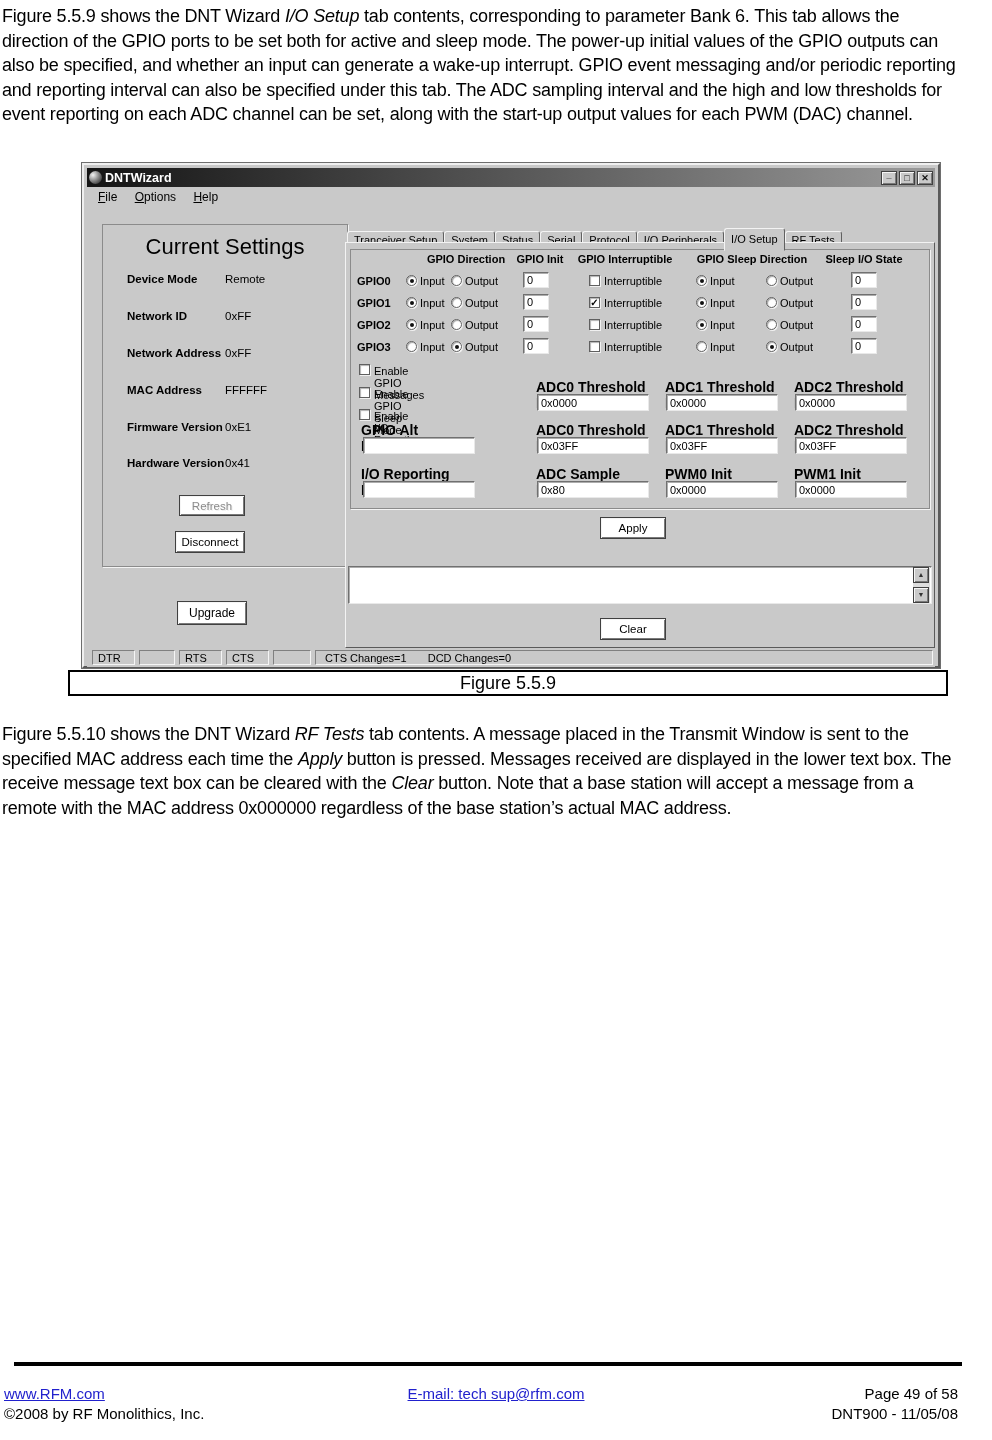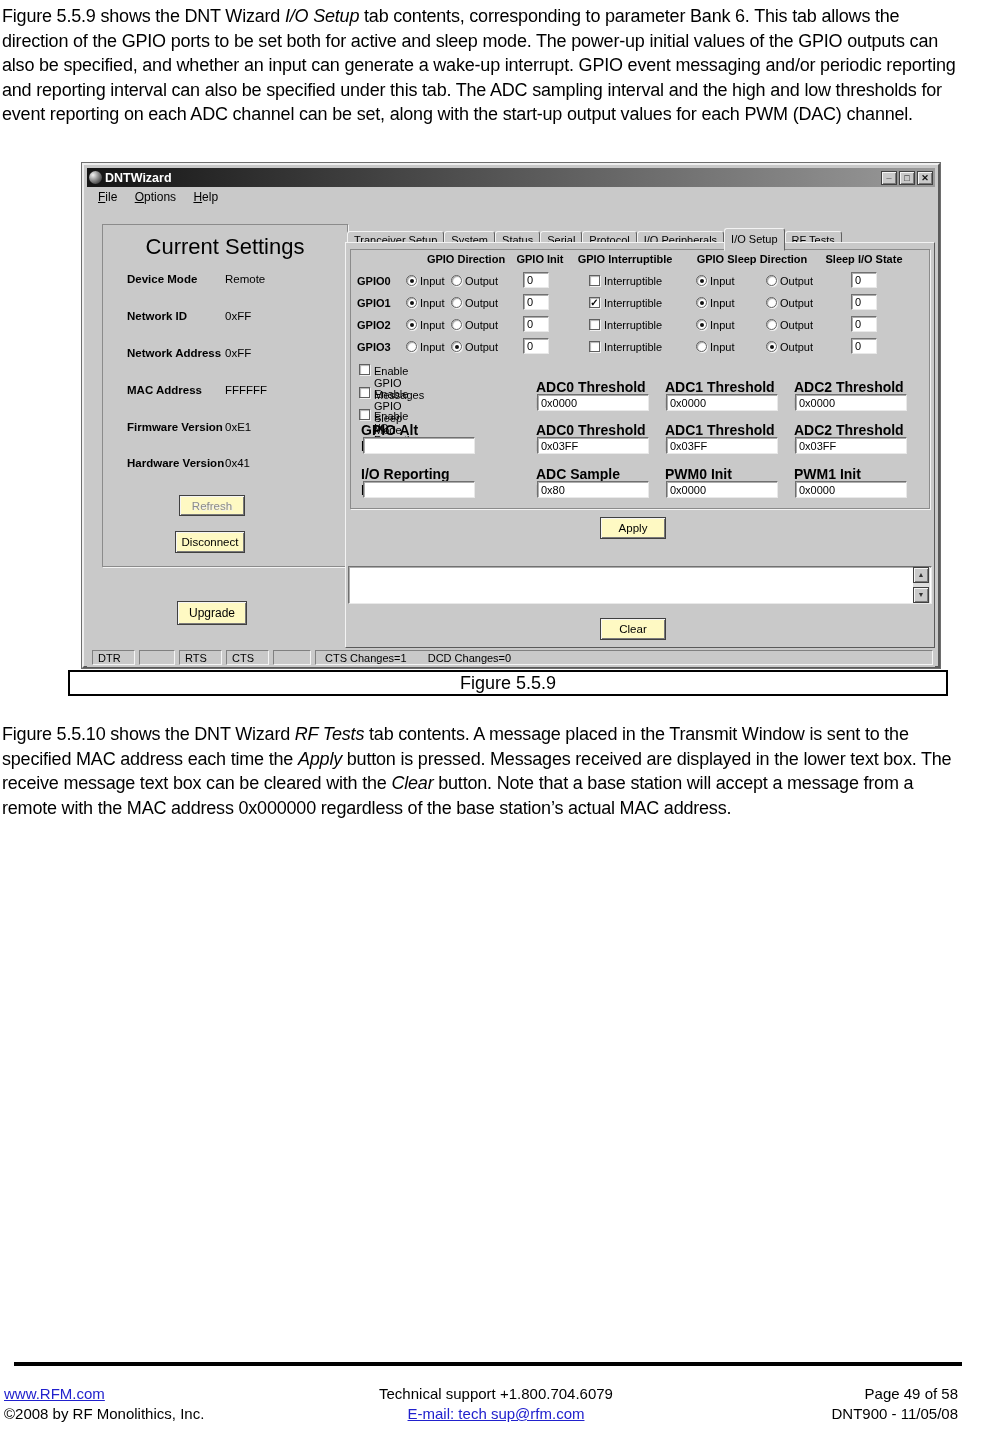--- a/index.html
+++ b/index.html
@@ -29,21 +29,21 @@
   .win-btns { display:flex; gap:2px; }
   .win-btn { width:16px; height:14px; background:#c9c9c9; border:1px solid #404040;
              box-shadow:inset 1px 1px 0 #f5f5f5, inset -1px -1px 0 #7a7a7a;
              font-size:9px; font-weight:bold; text-align:center; line-height:12px; color:#111; }
   .win-btn.min  { line-height:7px; }
   .menubar { position:absolute; left:3px; top:23px; right:3px; height:19px; font-size:12px; padding-left:4px; }
   .menu-item { display:inline-block; padding:2px 7px 0 7px; }
   .menu-item::first-letter { text-decoration:underline; }
 
   
-  .btn { position:absolute; background:#fef9c3; border:1px solid #404040;
+  .btn { position:absolute; background:#ffffff; border:1px solid #404040;
          box-shadow:inset 1px 1px 0 #f5f5f5, inset -1px -1px 0 #7a7a7a;
          font-size:11.5px; text-align:center; font-family:"Liberation Sans",sans-serif; }
   .btn.disabled { color:#8b8b8b; text-shadow:1px 1px 0 #efefef; }
 
   
   .field { position:absolute; background:#fff; border:1px solid; border-color:#707070 #e9e9e9 #e9e9e9 #707070;
            box-shadow:inset 1px 1px 0 #adadad; font-size:11px; padding:1px 3px; font-family:"Liberation Sans",sans-serif;
            height:17px; }
 
   
@@ -326,21 +326,20 @@
   <div class="caption-box">Figure 5.5.9</div>
 
   <div class="para" id="para2"><span>Figure 5.5.10 shows the DNT Wizard </span><span class="it">RF Tests</span><span> tab contents. A message placed in the Transmit Window is sent to the specified MAC address each time the </span><span class="it">Apply</span><span> button is pressed. Messages received are displayed in the lower text box. The receive message text box can be cleared with the </span><span class="it">Clear</span><span> button. Note that a base station will accept a message from a remote with the MAC address 0x000000 regardless of the base station’s actual MAC address.</span></div>
 
   <div class="footer-rule"></div>
   <div class="f-block f-left">
     <div><span class="f-link">www.RFM.com</span></div>
     <div>©2008 by RF Monolithics, Inc.</div>
   </div>
   <div class="f-block f-center">
-    <div>Technical support +1.800.704.6079</div>
     <div><span class="f-link">E-mail: tech sup@rfm.com</span></div>
   </div>
   <div class="f-block f-right">
     <div>Page 49 of 58</div>
     <div>DNT900 - 11/05/08</div>
   </div>
 
 </div>
 
 </body></html>

